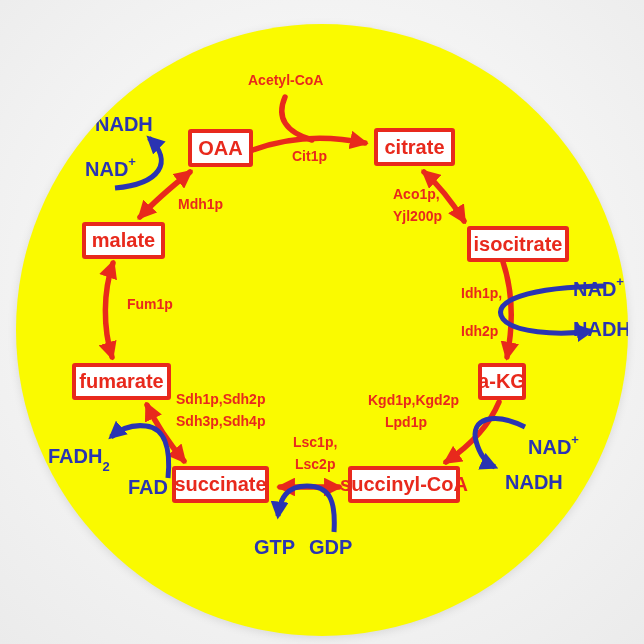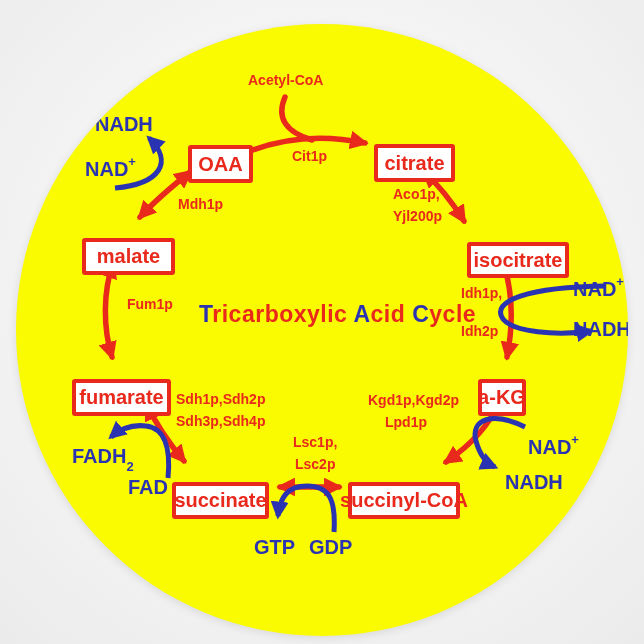--- a/index.html
+++ b/index.html
@@ -11,21 +11,21 @@
   }
   .sticker{
     position:absolute;left:16px;top:24px;width:612px;height:612px;
     border-radius:50%;background:#FAFA00;overflow:hidden;
     box-shadow:0 2px 10px rgba(0,0,0,0.10);
   }
   .arrows{position:absolute;left:0;top:0;width:612px;height:612px;}
   .mbox{
     position:absolute;display:flex;align-items:center;justify-content:center;
     background:#ffffff;border:4px solid #E8291C;border-radius:3px;
-    color:#E8291C;font-size:20px;white-space:nowrap;box-sizing:border-box;margin-top:16px;
+    color:#E8291C;font-size:20px;white-space:nowrap;box-sizing:border-box;
   }
   .lbl{position:absolute;color:#E8291C;font-size:14px;white-space:nowrap;}
   .cof{position:absolute;color:#2A34B2;font-size:20px;white-space:nowrap;}
   .title{position:absolute;left:183px;top:277px;font-size:23px;white-space:nowrap;letter-spacing:0.5px;}
   .title .r{color:#E8291C;}
   .title .b{color:#2A34B2;}
   sup.sp{font-size:13px;position:relative;top:-2px;}
   sub.sb{font-size:13px;position:relative;top:3px;}
 </style>
 </head>
@@ -55,34 +55,31 @@
     </g>
     <g fill="none" stroke="#2A34B2" stroke-width="5">
       <path d="M99,164 C144,160 158,138 133,114" marker-end="url(#bh)"></path>
       <path d="M590,262 C512,263 474,277 487,295 C497,308 540,312 575,307" marker-end="url(#bh)"></path>
       <path d="M509,403 C477,387 454,395 460,417 C464,432 470,439 479,443" marker-end="url(#bh)"></path>
       <path d="M318,508 C320,475 313,462 291,462 C271,462 264,474 262,492" marker-end="url(#bh)"></path>
       <path d="M152,454 C155,423 148,404 130,402 C114,400 103,406 95,413" marker-end="url(#bh)"></path>
     </g>
   </svg>
 
-  <div class="title">
-    <span class="b">T</span><span class="r">ricarboxylic </span><span class="b">A</span><span class="r">cid </span><span class="b">C</span><span class="r">ycle</span>
-  </div>
 
   <div class="lbl" style="left:232px;top:48px;">Acetyl-CoA</div>
 
   <div class="mbox" style="left:172px;top:105px;width:65px;height:38px;">OAA</div>
   <div class="mbox" style="left:358px;top:104px;width:81px;height:38px;">citrate</div>
   <div class="mbox" style="left:451px;top:202px;width:102px;height:36px;">isocitrate</div>
   <div class="mbox" style="left:462px;top:339px;width:48px;height:37px;">a-KG</div>
   <div class="mbox" style="left:332px;top:442px;width:112px;height:37px;">succinyl-CoA</div>
   <div class="mbox" style="left:156px;top:442px;width:97px;height:37px;">succinate</div>
   <div class="mbox" style="left:56px;top:339px;width:99px;height:37px;">fumarate</div>
-  <div class="mbox" style="left:66px;top:198px;width:93px;height:37px;">malate</div>
+  <div class="mbox" style="left:66px;top:198px;width:83px;height:37px;">malate</div>
 
   <div class="lbl" style="left:276px;top:124px;">Cit1p</div>
   <div class="lbl" style="left:377px;top:162px;">Aco1p,</div>
   <div class="lbl" style="left:377px;top:184px;">Yjl200p</div>
   <div class="lbl" style="left:445px;top:261px;">Idh1p,</div>
   <div class="lbl" style="left:445px;top:291px;margin-top:8px;">Idh2p</div>
   <div class="lbl" style="left:352px;top:368px;">Kgd1p,Kgd2p</div>
   <div class="lbl" style="left:369px;top:390px;">Lpd1p</div>
   <div class="lbl" style="left:277px;top:410px;">Lsc1p,</div>
   <div class="lbl" style="left:279px;top:432px;">Lsc2p</div>
@@ -96,16 +93,16 @@
 
   <div class="cof" style="left:557px;top:252px;"><span>NAD</span><sup class="sp">+</sup></div>
   <div class="cof" style="left:557px;top:294px;">NADH</div>
 
   <div class="cof" style="left:512px;top:410px;"><span>NAD</span><sup class="sp">+</sup></div>
   <div class="cof" style="left:489px;top:447px;">NADH</div>
 
   <div class="cof" style="left:238px;top:512px;">GTP</div>
   <div class="cof" style="left:293px;top:512px;">GDP</div>
 
-  <div class="cof" style="left:56px;top:421px;"><span>FADH</span><sub class="sb">2</sub></div>
+  <div class="cof" style="left:32px;top:421px;"><span>FADH</span><sub class="sb">2</sub></div>
   <div class="cof" style="left:112px;top:452px;">FAD</div>
 
 </div>
 
 </body></html>

